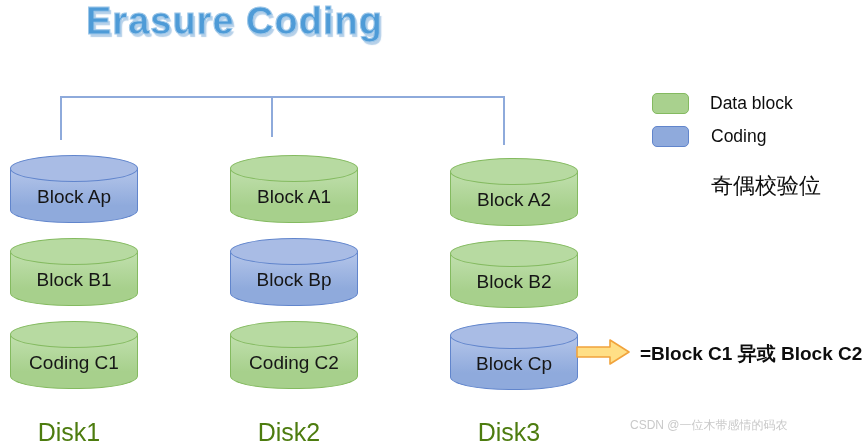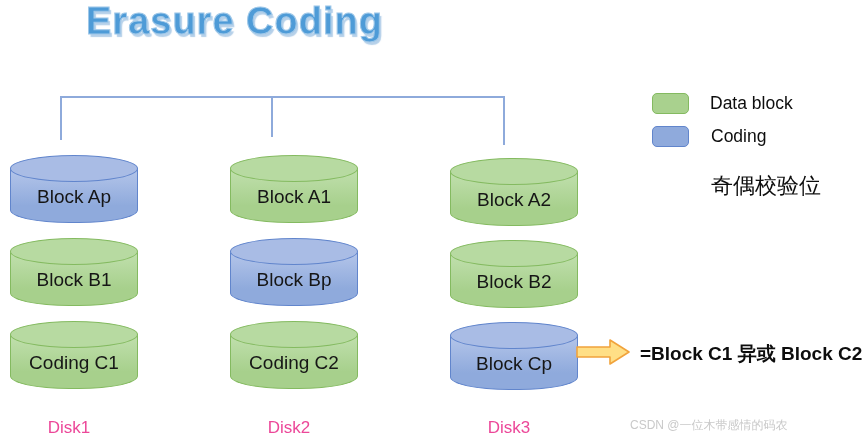--- a/index.html
+++ b/index.html
@@ -35,21 +35,21 @@
   .cyl.green .top  { background:#b7daa1; border:1.5px solid #84ba60; }
   .cyl.blue .side  { background:linear-gradient(180deg,#b5c6ea 0%,#8faadc 70%); border:1.5px solid #6185cc; }
   .cyl.blue .top   { background:#a9bce5; border:1.5px solid #6185cc; }
   .cyl .label {
     position:absolute; left:0; right:0; top:31px; text-align:center;
     font-size:19px; color:#161616; z-index:2;
   }
 
   .disk-name {
     position:absolute; width:118px; text-align:center; top:418px;
-    font-size:17px; color:#ec4899;
+    font-size:25px; color:#4d7c0f;
   }
 
   
   .swatch {
     position:absolute; width:37px; height:21px; border-radius:5px; box-sizing:border-box;
   }
   .swatch.green { background:#a9d18e; border:1.5px solid #84ba60; }
   .swatch.blue  { background:#8faadc; border:1.5px solid #6185cc; }
   .legend-label { position:absolute; font-size:17.5px; color:#0d0d0d; line-height:21px; }
 

